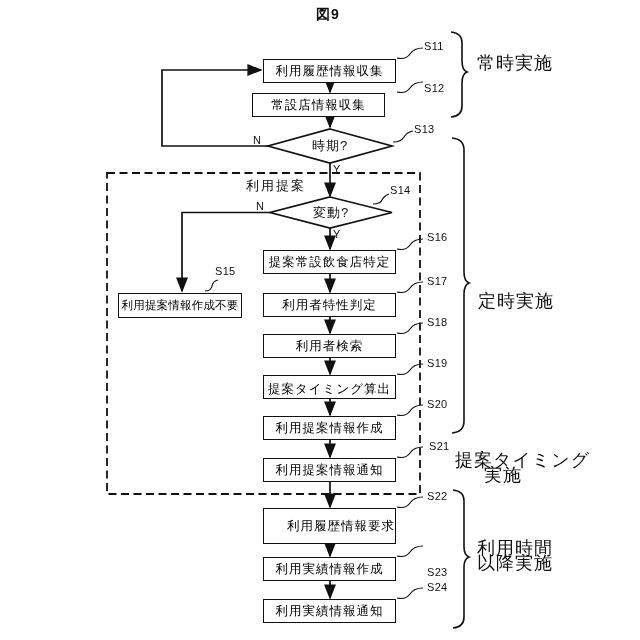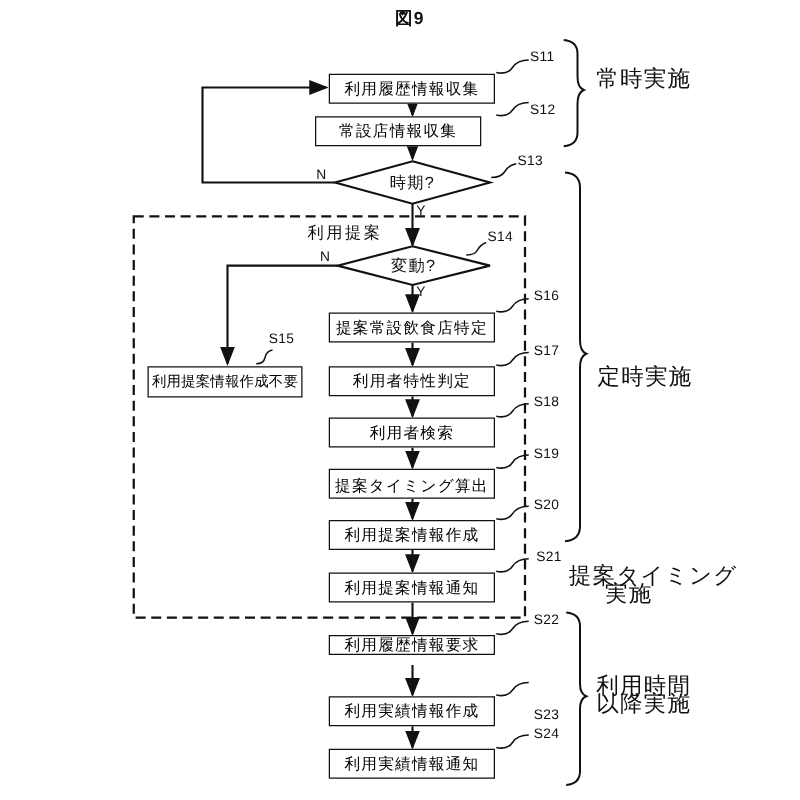--- a/index.html
+++ b/index.html
@@ -110,21 +110,21 @@
     </div>
   <div class="pbox" style="left:263px;top:375px;width:133px;height:24px;align-items:flex-end;">
       <span>提案タイミング算出</span>
     </div>
   <div class="pbox" style="left:263px;top:416px;width:133px;height:24px;">
       <span>利用提案情報作成</span>
     </div>
   <div class="pbox" style="left:263px;top:458px;width:133px;height:24px;">
       <span>利用提案情報通知</span>
     </div>
-  <div class="pbox" style="left:263px;top:508px;width:133px;height:16px;">
+  <div class="pbox" style="left:263px;top:508px;width:133px;height:36px;justify-content:flex-end;">
       <span>利用履歴情報要求</span>
     </div>
   <div class="pbox" style="left:263px;top:557px;width:133px;height:24px;">
       <span>利用実績情報作成</span>
     </div>
   <div class="pbox" style="left:263px;top:599px;width:133px;height:24px;">
       <span>利用実績情報通知</span>
     </div>
 
   <div class="dlabel" style="left:268px;top:129px;width:124px;height:34px;">時期?</div>

